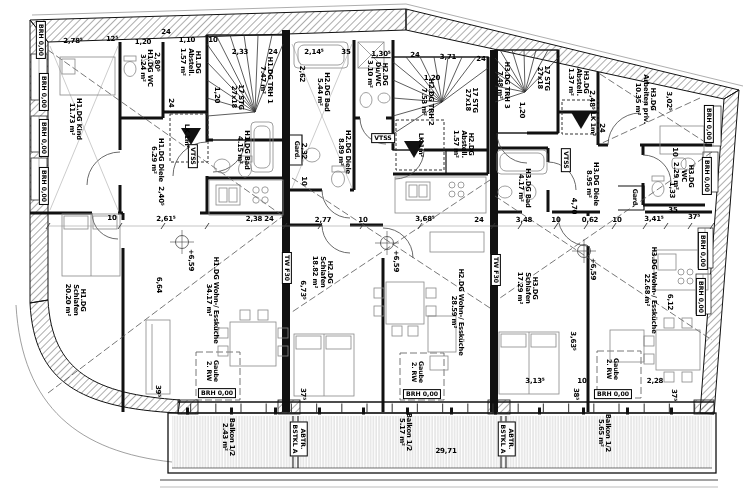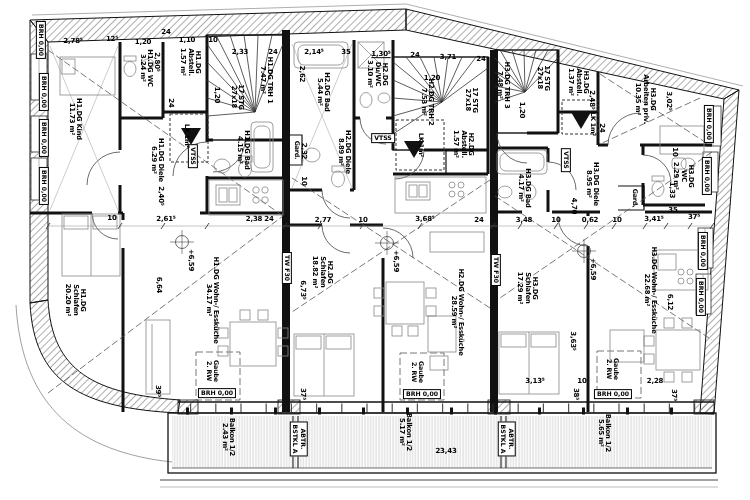--- a/index.html
+++ b/index.html
@@ -705,17 +705,17 @@
       <div class="lbl dim" style="left: 673px; top: 395px; transform: translate(-50%, -50%) rotate(90deg);">
         <div>37⁵</div>
       </div>
       <div class="lbl dim" style="left: 157px; top: 391px; transform: translate(-50%, -50%) rotate(90deg);">
         <div>39⁵</div>
       </div>
       <div class="lbl dim" style="left: 302px; top: 394px; transform: translate(-50%, -50%) rotate(90deg);">
         <div>37⁵</div>
       </div>
       <div class="lbl dim" style="left: 446px; top: 452px; transform: translate(-50%, -50%) rotate(0deg);">
-        <div>23,43</div>
+        <div>29,71</div>
       </div>
     </div>
 
 </div>
 
 </body></html>

